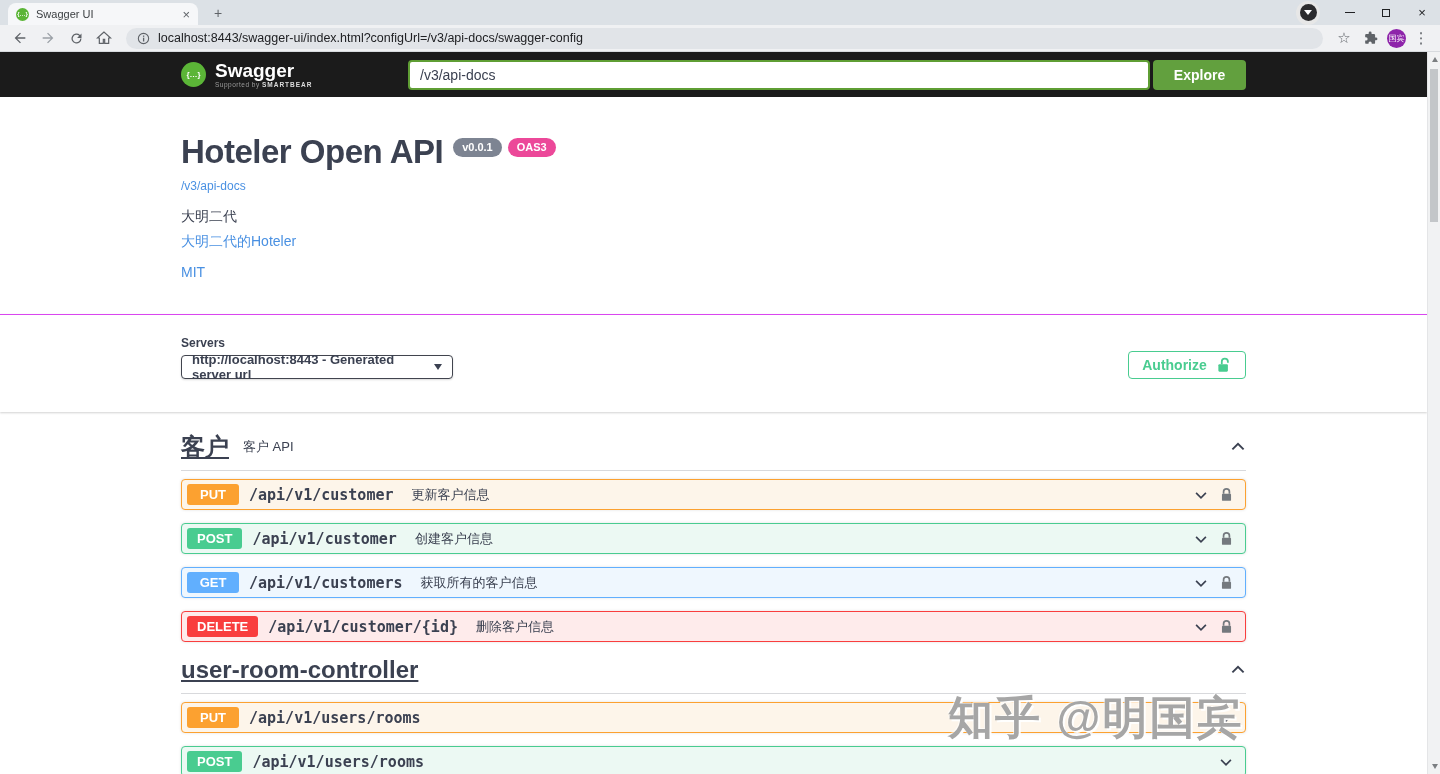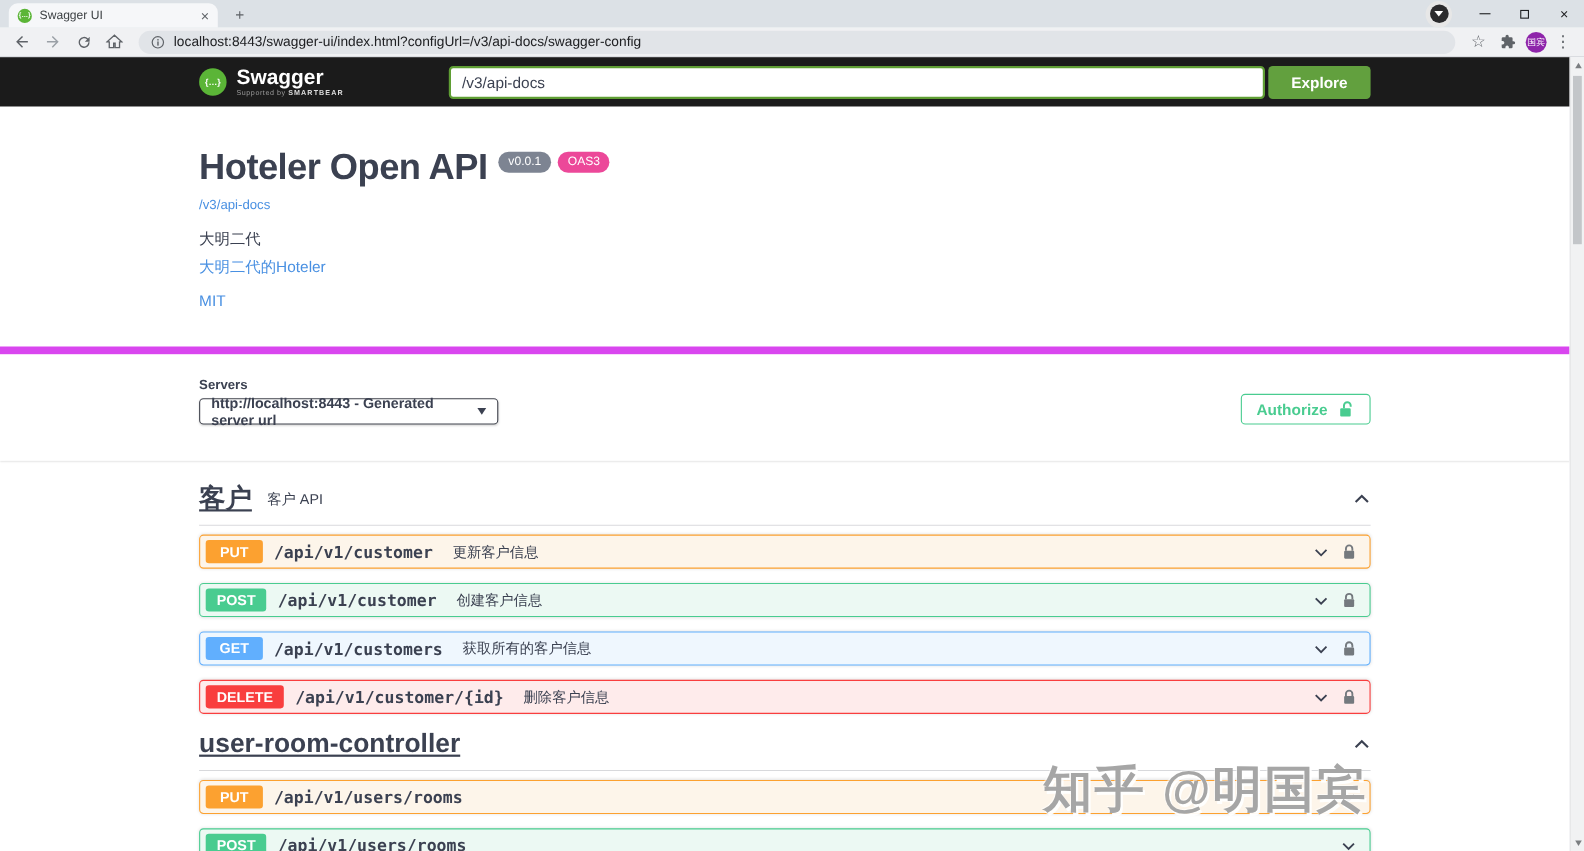--- a/index.html
+++ b/index.html
@@ -58,30 +58,30 @@
                  font-weight:bold; font-size:14px; cursor:pointer; font-family:"Liberation Sans",sans-serif; }
 
   
   .page { position:absolute; top:97px; left:0; width:1427px; height:677px; background:#fff; overflow:hidden; }
   .wrapper { width:1065px; margin:0 auto; position:relative; }
 
   .info { padding-top:36px; }
   .title-row { display:flex; align-items:flex-start; gap:10px; }
   .api-title { font-size:33px; font-weight:bold; color:#3b4151; line-height:38px; letter-spacing:-.5px; }
   .badges { display:flex; gap:6px; margin-top:5px; }
-  .pill { font-size:11px; font-weight:normal; color:#fff; padding:3px 9px; border-radius:57px; line-height:13px; }
+  .pill { font-size:11px; font-weight:bold; color:#fff; padding:3px 9px; border-radius:57px; line-height:13px; }
   .pill.version { background:#7d8492; }
   .pill.oas { background:#ec4899; }
   .spec-link { display:inline-block; margin-top:8px; font-size:12px; color:#4990e2; text-decoration:none; cursor:pointer; }
   .api-desc { margin-top:14px; font-size:14px; }
   .info-link { display:block; font-size:14px; color:#4990e2; text-decoration:none; cursor:pointer; }
   .mit-link { margin-top:13px; }
   .ext-link { margin-top:7px; }
 
-  .scheme { margin-top:34px; background:#fff; padding:16px 0 33px; border-top:7px solid #d946ef;
+  .scheme { margin-top:34px; background:#fff; padding:16px 0 33px; border-top:1px solid #d946ef;
             box-shadow:0 1px 2px 0 rgba(0,0,0,.18); }
   .scheme .wrapper { display:flex; justify-content:space-between; align-items:flex-end; }
   .servers-label { font-size:12px; font-weight:bold; display:block; margin-bottom:5px; }
   .server-select { width:272px; height:24px; border:1.5px solid #41444e; border-radius:4px; background:#fff;
                    display:flex; align-items:center; justify-content:space-between; padding:0 10px;
                    font-size:13px; font-weight:bold; cursor:pointer; box-shadow:0 1px 2px rgba(0,0,0,.15); }
   .sel-caret { width:0; height:0; border-left:4.5px solid transparent; border-right:4.5px solid transparent;
                border-top:6px solid #3b4151; margin-left:8px; }
   .authorize-btn { width:118px; height:28px; background:#fff; border:1px solid #49cc90; border-radius:4px;
                    color:#49cc90; font-weight:bold; font-size:14px; display:flex; align-items:center;

